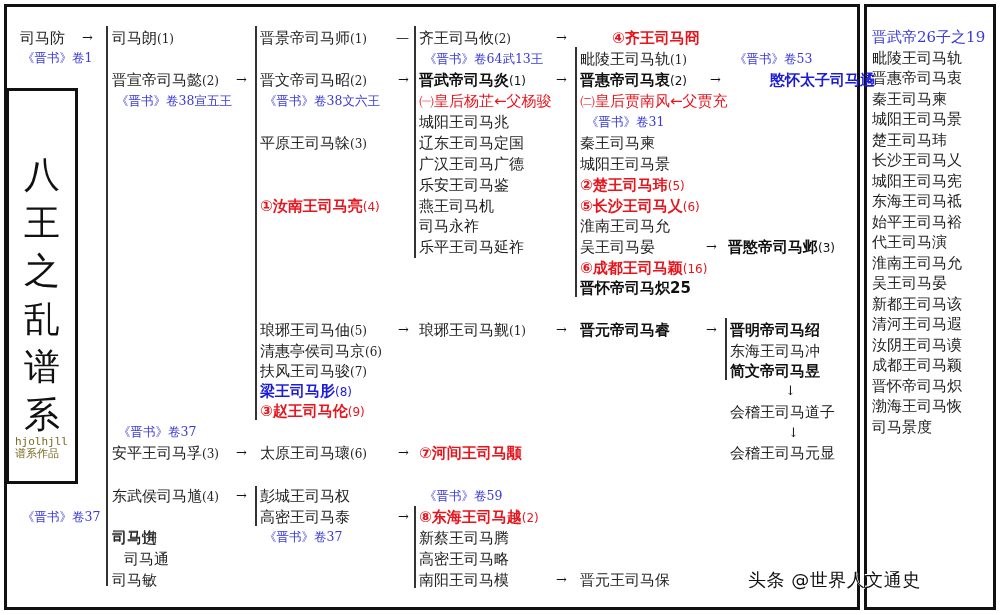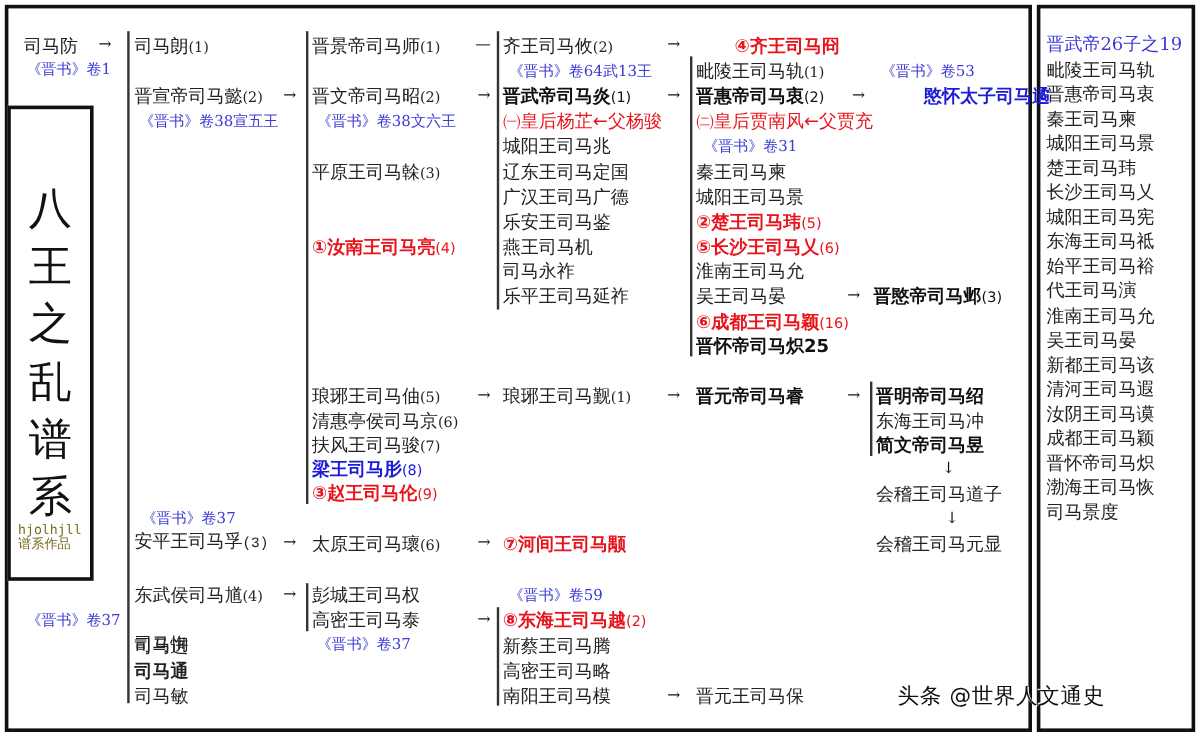--- a/index.html
+++ b/index.html
@@ -52,27 +52,27 @@
 <div class="arrow" style="left:82px;top:28px;">→</div>
 <div class="t ref" style="left:22px;top:50px;">《晋书》卷1</div>
 <div class="t ref" style="left:22px;top:509px;">《晋书》卷37</div>
 
 <div class="vline" style="left:106px;top:26px;height:560px;"></div>
 <div class="t" style="left:112px;top:28px;"><span>司马朗</span><span class="num">(1)</span></div>
 <div class="t" style="left:112px;top:70px;"><span>晋宣帝司马懿</span><span class="num">(2)</span></div>
 <div class="arrow" style="left:236px;top:70px;">→</div>
 <div class="t ref" style="left:116px;top:93px;">《晋书》卷38宣五王</div>
 <div class="t ref" style="left:118px;top:424px;">《晋书》卷37</div>
-<div class="t" style="left:112px;top:443px;font-family:Liberation Mono, monospace;"><span>安平王司马孚</span><span class="num">(3)</span></div>
+<div class="t" style="left:112px;top:443px;"><span>安平王司马孚</span><span class="num">(3)</span></div>
 <div class="arrow" style="left:236px;top:443px;">→</div>
 <div class="t" style="left:112px;top:486px;"><span>东武侯司马馗</span><span class="num">(4)</span></div>
 <div class="arrow" style="left:236px;top:486px;">→</div>
 <div class="t" style="left:112px;top:507px;margin-top:20px;">司马恂</div>
 <div class="t" style="left:112px;top:528px;">司马进</div>
-<div class="t" style="left:112px;top:549px;font-weight:bold;">司马通</div>
+<div class="t" style="left:124px;top:549px;">司马通</div>
 <div class="t" style="left:112px;top:570px;">司马敏</div>
 
 <div class="vline" style="left:255px;top:26px;height:394px;"></div>
 <div class="t" style="left:260px;top:28px;text-align:center;"><span>晋景帝司马师</span><span class="num">(1)</span></div>
 <div class="arrow" style="left:396px;top:28px;">—</div>
 <div class="t" style="left:260px;top:70px;"><span>晋文帝司马昭</span><span class="num">(2)</span></div>
 <div class="arrow" style="left:398px;top:70px;">→</div>
 <div class="t ref" style="left:264px;top:93px;">《晋书》卷38文六王</div>
 <div class="t" style="left:260px;top:133px;"><span>平原王司马榦</span><span class="num">(3)</span></div>
 <div class="t red" style="left:260px;top:196px;"><span>①汝南王司马亮</span><span class="num">(4)</span></div>

